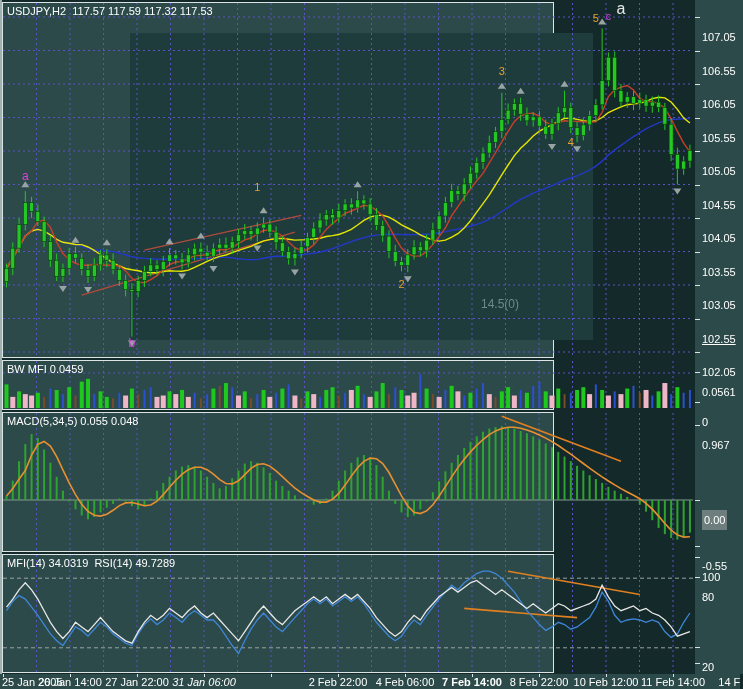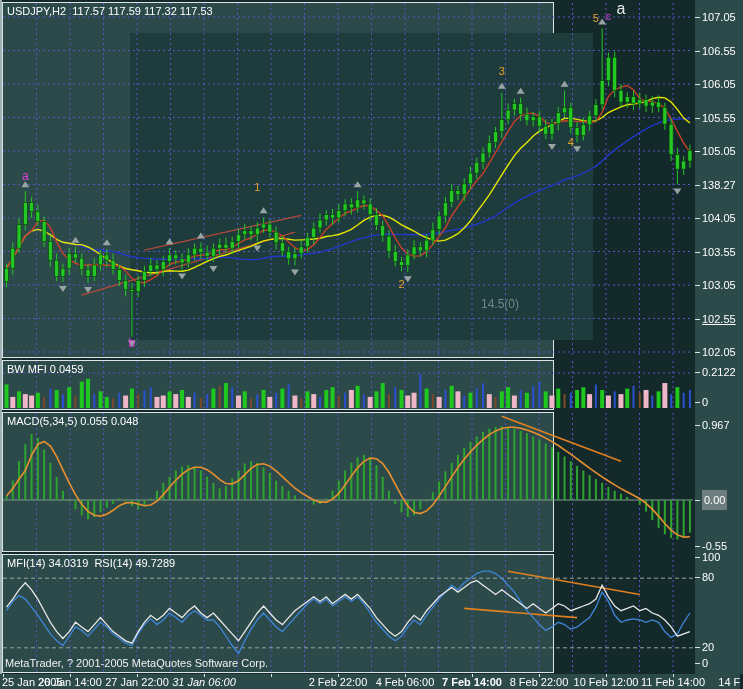--- a/index.html
+++ b/index.html
@@ -2,21 +2,21 @@
 <html><head>
 <meta charset="utf-8">
 <style>
   html,body{margin:0;padding:0;background:#142929;width:743px;height:689px;overflow:hidden;
             font-family:"Liberation Sans","DejaVu Sans",sans-serif;}
   #terminal{position:absolute;left:0;top:0;width:743px;height:689px;background:#142929;}
   .panel{position:absolute;left:2px;width:552px;background:#2C4A49;border:1px solid #DCE4E4;box-sizing:border-box;}
   .panel svg{position:absolute;left:0;top:0;display:block;}
   .panel-label{position:absolute;left:4px;top:2px;color:#FFFFFF;font-size:11px;white-space:pre;z-index:5;}
   #gutter{position:absolute;left:695px;top:0;width:48px;height:674px;background:#2C4A49;}
-  .tick-label{position:absolute;left:7px;transform:translateY(-50%);color:#FFFFFF;font-size:11px;white-space:nowrap;}
+  .tick-label{position:absolute;left:7px;transform:translateY(-50%);color:#FFFFFF;font-size:11px;white-space:nowrap;margin-top:20px;}
   .tick-mark{position:absolute;left:0;width:5px;height:1px;background:#DCE4E4;}
   .boxed{background:#6E7E7E;padding:4px 2px;}
   #time-axis{position:absolute;left:0;top:674px;width:740px;height:15px;background:#2C4A49;overflow:hidden;}
   .date-label{position:absolute;top:2px;color:#FFFFFF;font-size:11px;white-space:nowrap;transform:translateX(-50%);}
   .date-label.first{transform:none;}
   .date-tick{position:absolute;top:0;width:1px;height:3px;background:#DCE4E4;}
   #left-frame{position:absolute;left:0;top:0;width:2px;height:689px;background:#9FB2B2;}
   #copyright{position:absolute;left:5px;top:657px;color:#F0F0F0;font-size:11px;z-index:6;}
 </style>
 </head>
@@ -621,47 +621,46 @@
         <line x1="670" y1="0" x2="670" y2="117" stroke="#5A52C6" stroke-width="1" stroke-dasharray="2 3"></line>
         <line x1="0" y1="23.200000000000003" x2="690" y2="23.200000000000003" stroke="#9AA4A4" stroke-width="1" stroke-dasharray="4 3"></line>
         <line x1="0" y1="92.8" x2="690" y2="92.8" stroke="#9AA4A4" stroke-width="1" stroke-dasharray="4 3"></line>
         <line x1="505.09999999999997" y1="16.24000000000001" x2="636.77" y2="39.44000000000001" stroke="#E08020" stroke-width="1.6"></line>
         <line x1="461.21" y1="53.36000000000001" x2="574.0699999999999" y2="62.64" stroke="#E08020" stroke-width="1.6"></line>
         <polyline points="3.5,55.7 9.8,46.4 16.0,40.6 22.3,44.1 28.6,52.2 34.8,60.3 41.1,69.6 47.4,78.9 53.7,85.8 59.9,90.5 66.2,81.2 72.5,71.9 78.7,75.4 85.0,81.2 91.3,74.2 97.5,67.3 103.8,71.9 110.1,78.9 116.4,83.5 122.6,88.2 128.9,90.5 135.2,78.9 141.4,69.6 147.7,63.8 154.0,69.6 160.3,65.0 166.5,58.0 172.8,62.6 179.1,67.3 185.3,60.3 191.6,55.7 197.9,60.3 204.1,65.0 210.4,65.0 216.7,71.9 222.9,81.2 229.2,90.5 235.5,98.6 241.8,85.8 248.0,74.2 254.3,65.0 260.6,58.0 266.8,65.0 273.1,71.9 279.4,76.6 285.6,69.6 291.9,62.6 298.2,55.7 304.5,48.7 310.7,44.1 317.0,48.7 323.3,44.1 329.5,51.0 335.8,46.4 342.1,41.8 348.3,46.4 354.6,41.8 360.9,48.7 367.2,58.0 373.4,67.3 379.7,74.2 386.0,81.2 392.2,85.8 398.5,81.2 404.8,71.9 411.0,65.0 417.3,69.6 423.6,60.3 429.9,52.2 436.1,44.1 442.4,37.1 448.7,30.2 454.9,34.8 461.2,27.8 467.5,23.2 473.7,18.6 480.0,16.2 486.3,16.2 492.6,18.6 498.8,23.2 505.1,30.2 511.4,37.1 517.6,46.4 523.9,55.7 530.2,62.6 536.4,69.6 542.7,75.4 549.0,71.9 555.3,67.3 561.5,69.6 567.8,74.2 574.1,71.9 580.3,67.3 586.6,62.6 592.9,52.2 599.1,37.1 605.4,46.4 611.7,60.3 618.0,67.3 624.2,65.0 630.5,63.8 636.8,65.0 643.0,67.3 649.3,65.0 655.6,67.3 661.8,76.6 668.1,82.4 674.4,78.9 680.7,67.3 686.9,58.0" fill="none" stroke="#3E86D8" stroke-width="1.3"></polyline>
         <polyline points="3.5,52.2 9.8,44.1 16.0,34.8 22.3,27.8 28.6,34.8 34.8,44.1 41.1,55.7 47.4,67.3 53.7,76.6 59.9,83.5 66.2,76.6 72.5,67.3 78.7,71.9 85.0,76.6 91.3,69.6 97.5,62.6 103.8,69.6 110.1,76.6 116.4,81.2 122.6,85.8 128.9,88.2 135.2,76.6 141.4,67.3 147.7,60.3 154.0,65.0 160.3,60.3 166.5,53.4 172.8,58.0 179.1,62.6 185.3,55.7 191.6,51.0 197.9,58.0 204.1,62.6 210.4,58.0 216.7,65.0 222.9,71.9 229.2,78.9 235.5,85.8 241.8,76.6 248.0,67.3 254.3,58.0 260.6,51.0 266.8,58.0 273.1,65.0 279.4,69.6 285.6,62.6 291.9,55.7 298.2,51.0 304.5,46.4 310.7,41.8 317.0,46.4 323.3,41.8 329.5,48.7 335.8,44.1 342.1,39.4 348.3,44.1 354.6,39.4 360.9,46.4 367.2,53.4 373.4,62.6 379.7,69.6 386.0,76.6 392.2,81.2 398.5,76.6 404.8,67.3 411.0,60.3 417.3,65.0 423.6,55.7 429.9,48.7 436.1,41.8 442.4,37.1 448.7,32.5 454.9,37.1 461.2,32.5 467.5,27.8 473.7,25.5 480.0,30.2 486.3,34.8 492.6,39.4 498.8,34.8 505.1,39.4 511.4,44.1 517.6,48.7 523.9,53.4 530.2,48.7 536.4,53.4 542.7,58.0 549.0,53.4 555.3,48.7 561.5,51.0 567.8,55.7 574.1,53.4 580.3,51.0 586.6,48.7 592.9,44.1 599.1,30.2 605.4,41.8 611.7,51.0 618.0,55.7 624.2,53.4 630.5,51.0 636.8,55.7 643.0,53.4 649.3,58.0 655.6,60.3 661.8,65.0 668.1,71.9 674.4,81.2 680.7,78.9 686.9,76.6" fill="none" stroke="#E8E8E8" stroke-width="1.3"></polyline>
       </svg>
     </div>
 
-  <div id="copyright">MetaTrader, ? 2001-2005 MetaQuotes Software Corp.</div>
 
   <div id="gutter">
       <div class="tick-mark" style="top: 17px;"></div>
       <div class="tick-label" style="top: 17px;">107.05</div>
       <div class="tick-mark" style="top: 50.5px;"></div>
       <div class="tick-label" style="top: 50.5px;">106.55</div>
       <div class="tick-mark" style="top: 84px;"></div>
       <div class="tick-label" style="top: 84px;">106.05</div>
       <div class="tick-mark" style="top: 117.5px;"></div>
       <div class="tick-label" style="top: 117.5px;">105.55</div>
       <div class="tick-mark" style="top: 151px;"></div>
       <div class="tick-label" style="top: 151px;">105.05</div>
       <div class="tick-mark" style="top: 184.5px;"></div>
-      <div class="tick-label" style="top: 184.5px;">138.27</div>
+      <div class="tick-label" style="top: 184.5px;">104.55</div>
       <div class="tick-mark" style="top: 218px;"></div>
       <div class="tick-label" style="top: 218px;">104.05</div>
       <div class="tick-mark" style="top: 251.5px;"></div>
       <div class="tick-label" style="top: 251.5px;">103.55</div>
       <div class="tick-mark" style="top: 285px;"></div>
       <div class="tick-label" style="top: 285px;">103.05</div>
       <div class="tick-mark" style="top: 318.5px;"></div>
       <div class="tick-label" style="top: 318.5px; text-decoration: underline;">102.55</div>
       <div class="tick-mark" style="top: 352px;"></div>
       <div class="tick-label" style="top: 352px;">102.05</div>
       <div class="tick-mark" style="top: 372px;"></div>
-      <div class="tick-label" style="top: 372px;">0.2122</div>
+      <div class="tick-label" style="top: 372px;">0.0561</div>
       <div class="tick-mark" style="top: 402px;"></div>
       <div class="tick-label" style="top: 402px;">0</div>
       <div class="tick-mark" style="top: 425px;"></div>
       <div class="tick-label" style="top: 425px;">0.967</div>
       <div class="tick-mark" style="top: 500px;"></div>
       <div class="tick-label boxed" style="top: 500px;">0.00</div>
       <div class="tick-mark" style="top: 546px;"></div>
       <div class="tick-label" style="top: 546px;">-0.55</div>
       <div class="tick-mark" style="top: 557px;"></div>
       <div class="tick-label" style="top: 557px;">100</div>

